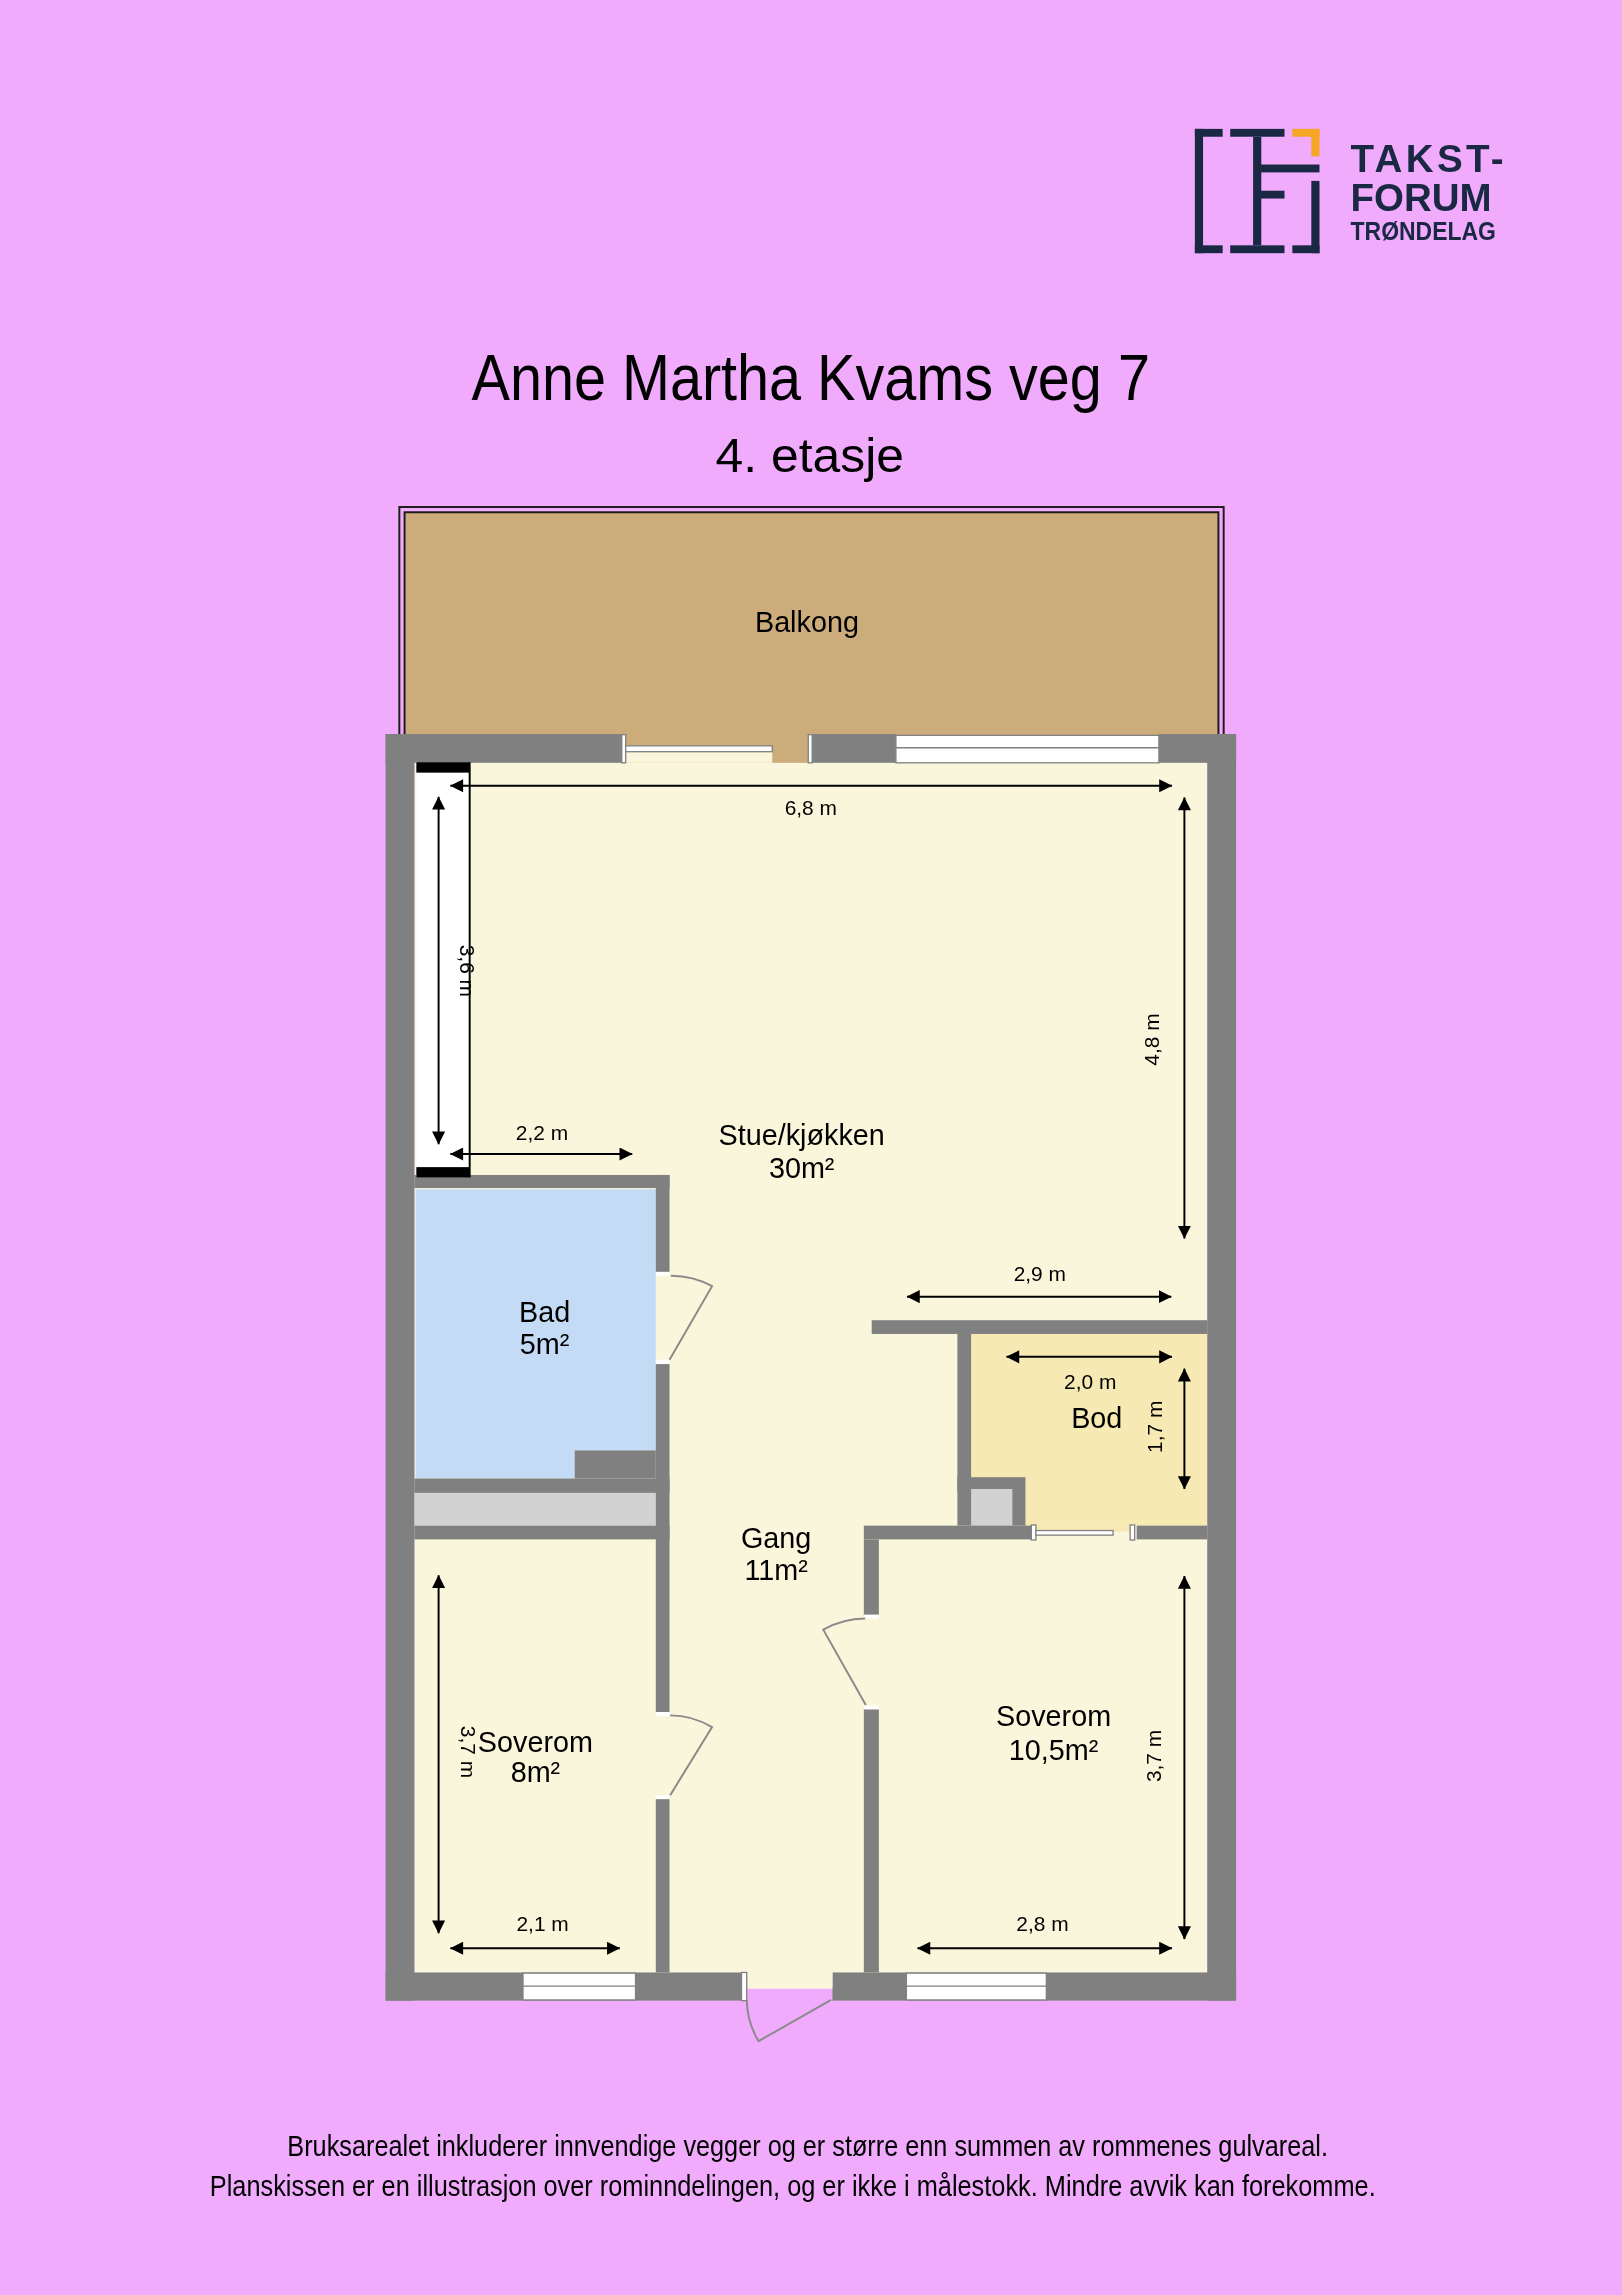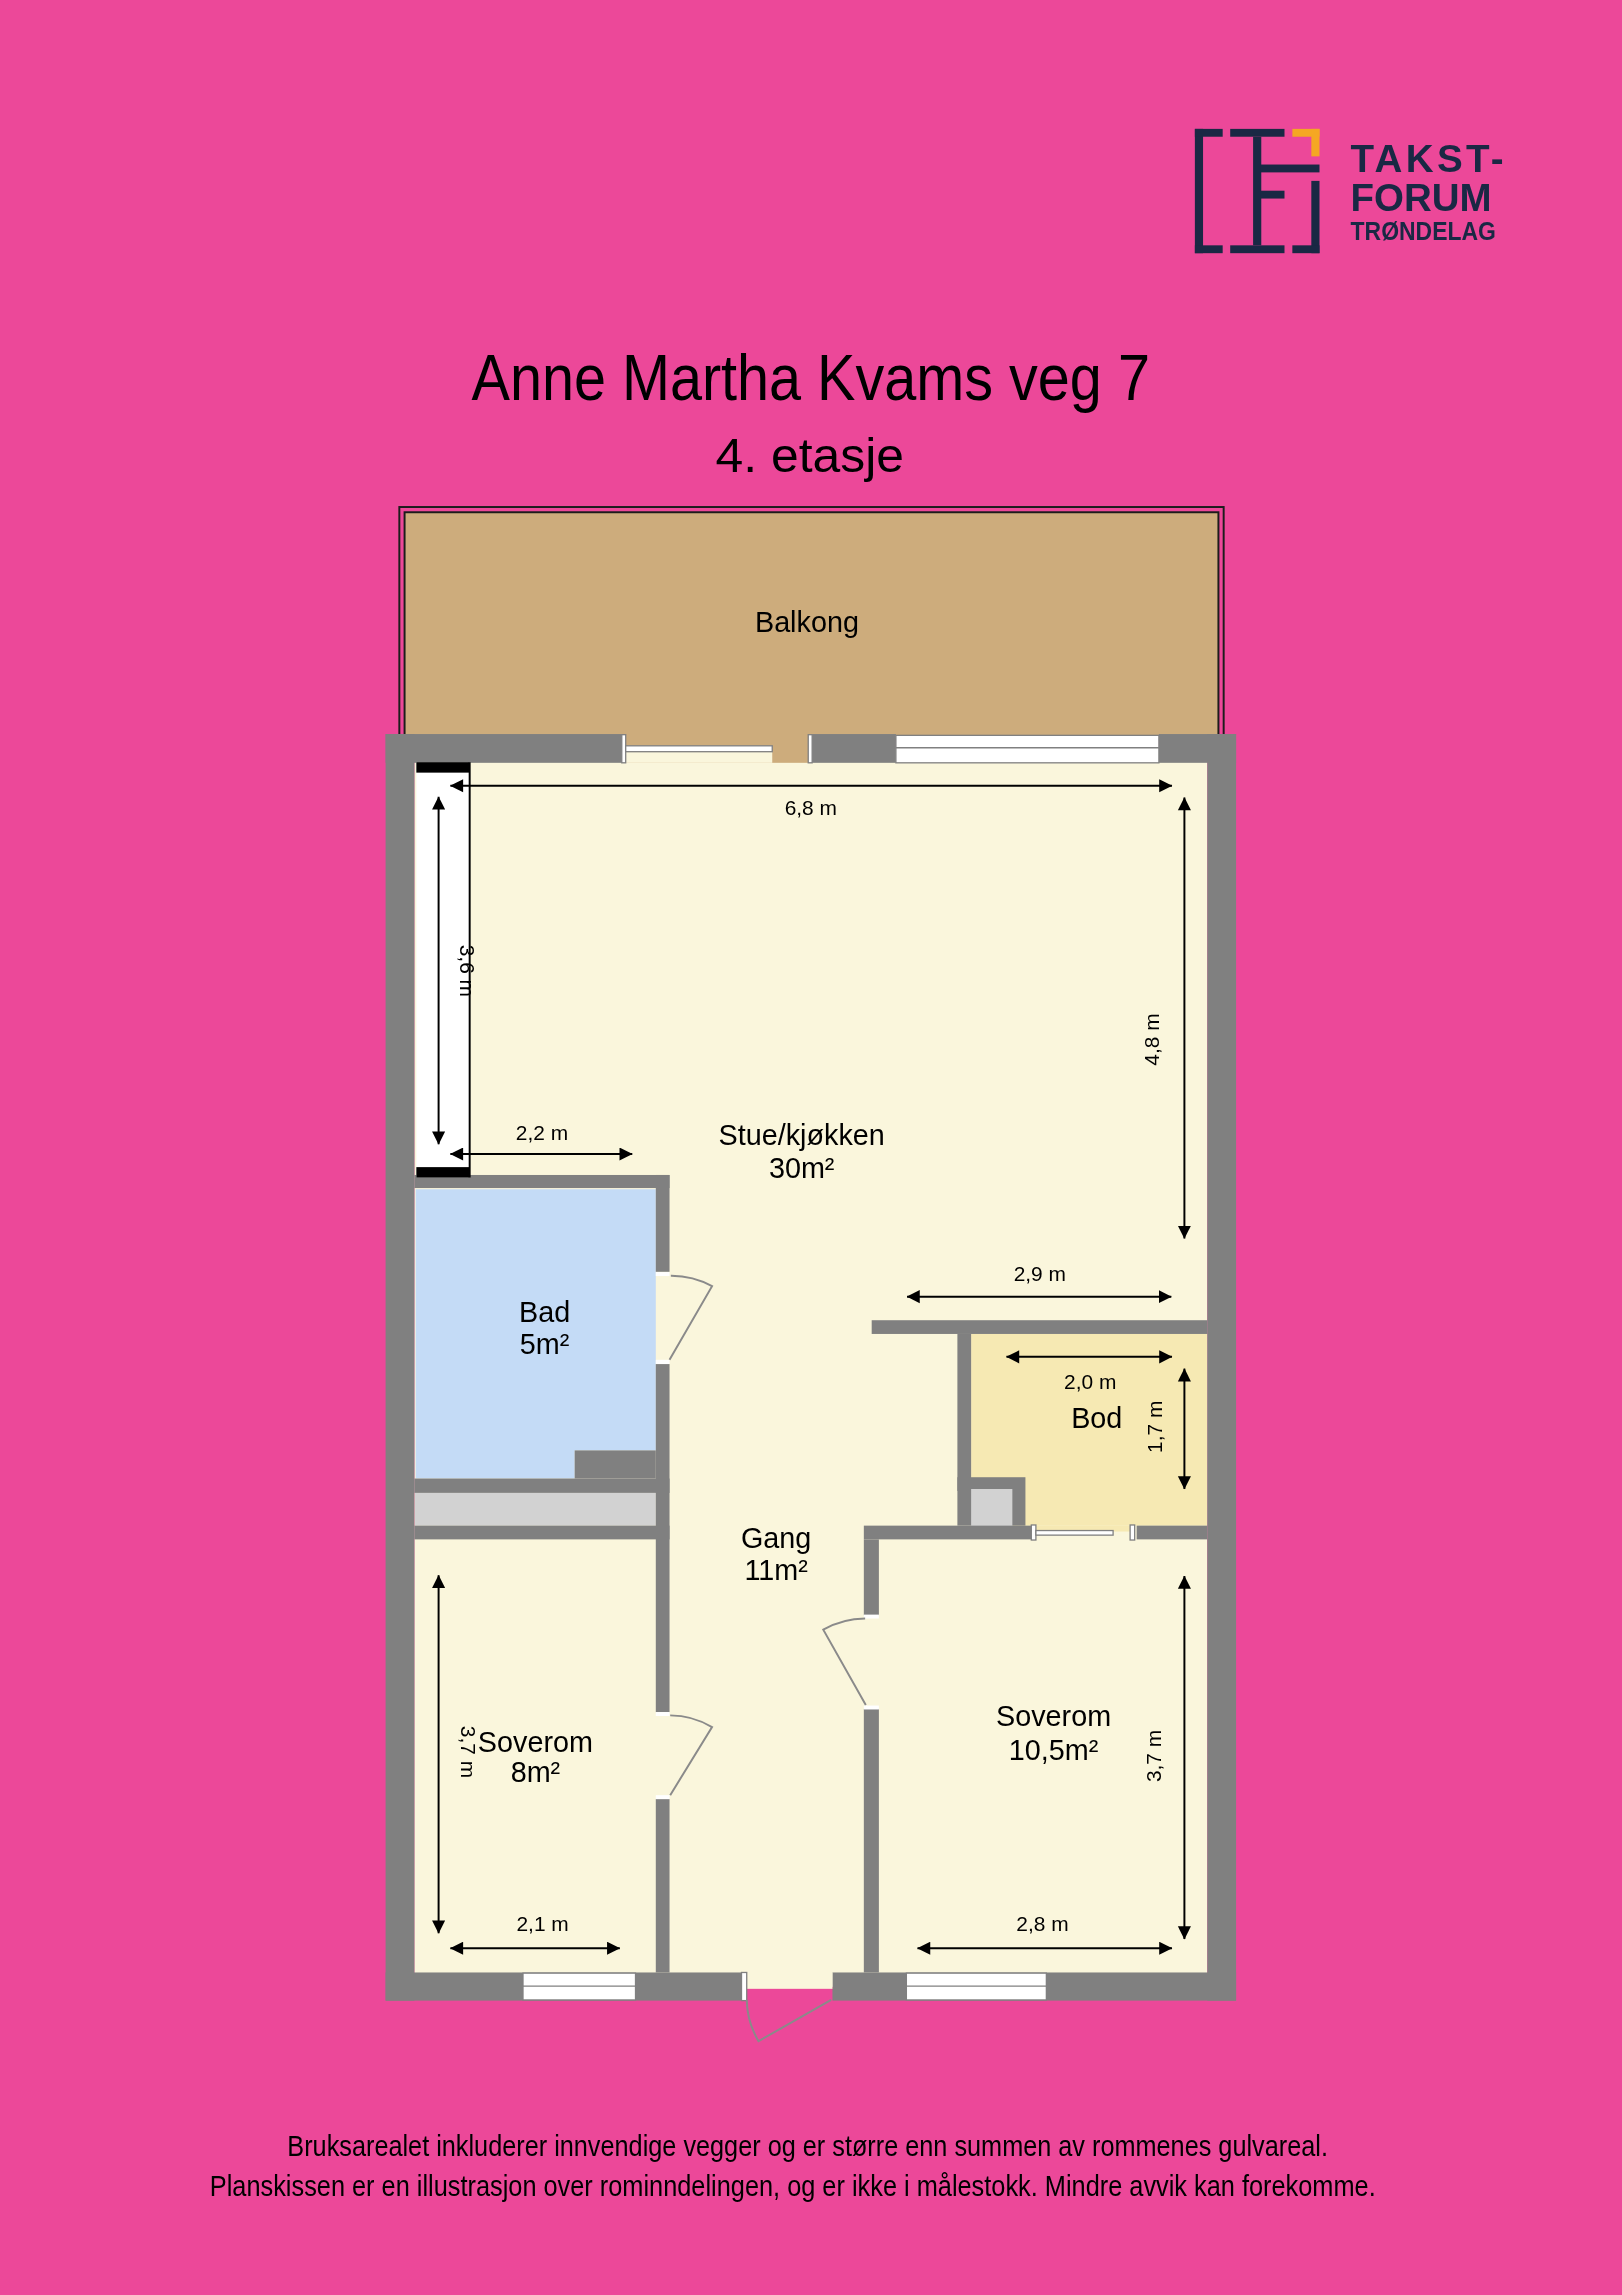--- a/index.html
+++ b/index.html
@@ -1,16 +1,16 @@
 <!DOCTYPE html>
 <html style="font-size:10.5px"><head>
 <meta charset="utf-8">
 <style>
   html,body{margin:0;padding:0;background:#fff;}
-  #page{position:relative;width:1623px;height:2295px;background:#ec4899;overflow:hidden;}
+  #page{position:relative;width:1623px;height:2295px;background:#f0abfc;overflow:hidden;}
   svg{position:absolute;top:0;left:0;}
   text{font-family:"Liberation Sans", sans-serif;fill:#000;}
 </style>
 </head>
 <body>
 <div id="page">
 <svg width="1623" height="2295" viewBox="0 0 2480 3508">
 <defs>
 <marker id="ahS" markerWidth="22" markerHeight="22" refX="0.5" refY="10" orient="auto" markerUnits="userSpaceOnUse">
   <path d="M0,10 L20,0 L20,20 Z" fill="#000"></path>

